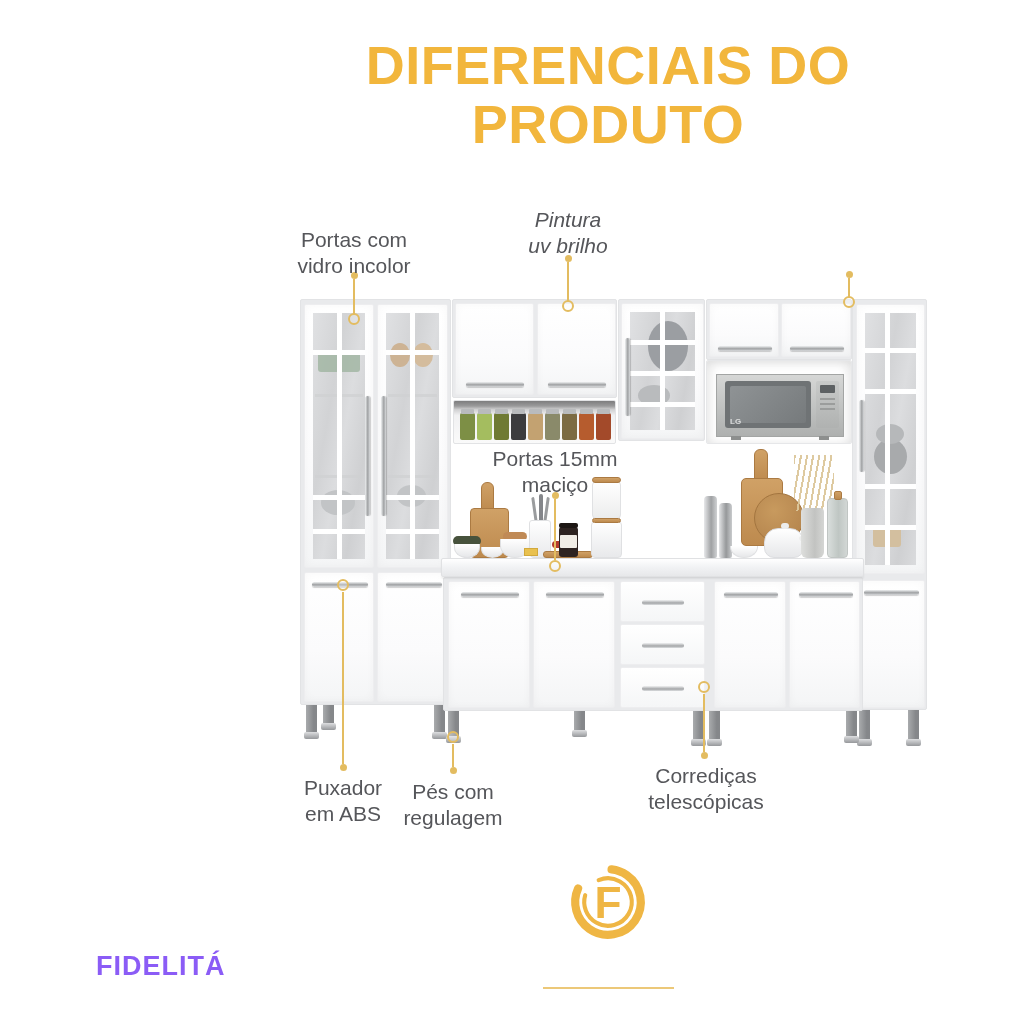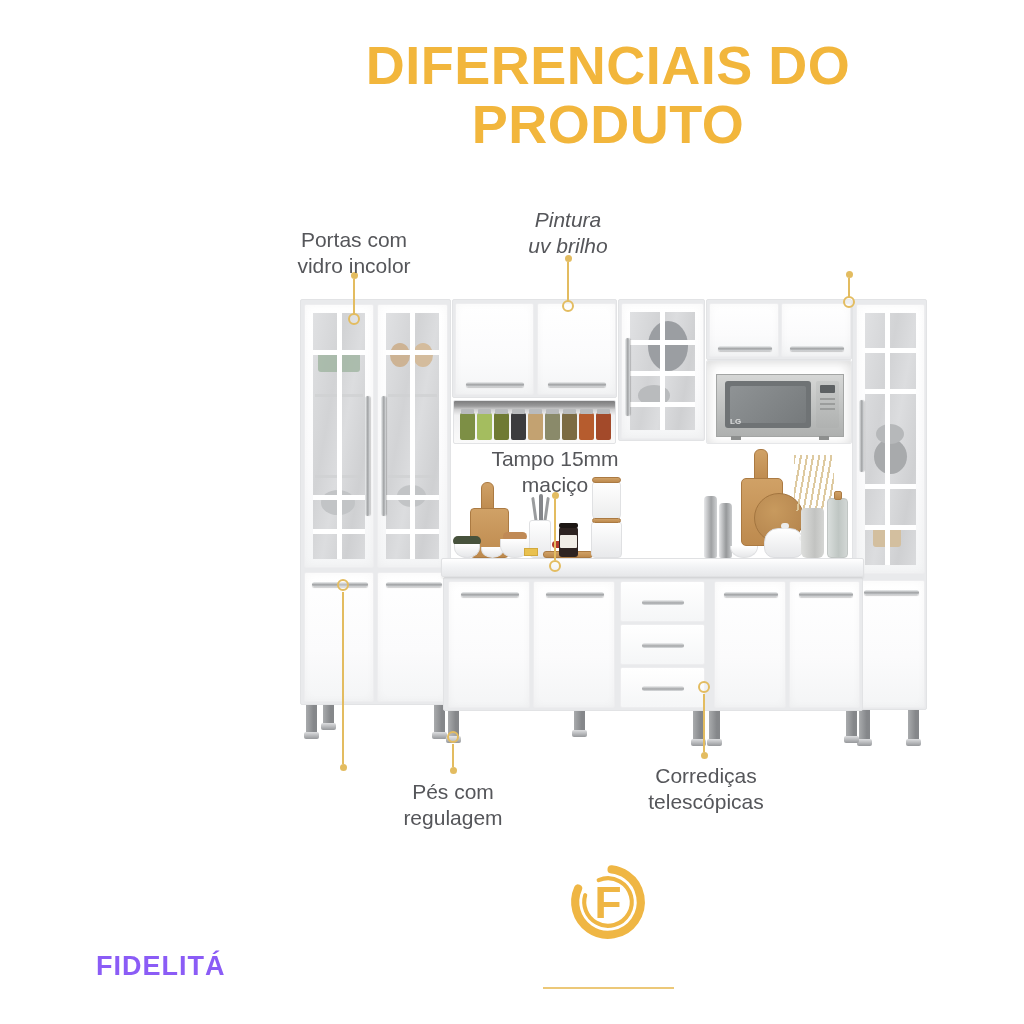--- a/index.html
+++ b/index.html
@@ -289,29 +289,31 @@
   <div class="callout-label" style="left:377px;top:207px;font-style:italic;">Pintura
 uv brilho</div>
   <div class="anchor-dot" style="left:469px;top:255px;"></div>
   <div class="leader" style="left:471px;top:262px;height:39px;"></div>
   <div class="target-ring" style="left:466px;top:300px;"></div>
 
   <div class="anchor-dot" style="left:750px;top:271px;"></div>
   <div class="leader" style="left:752px;top:278px;height:19px;"></div>
   <div class="target-ring" style="left:747px;top:296px;"></div>
 
-  <div class="callout-label" style="left:364px;top:446px;">Tampo 15mm
+  <div class="callout-label" style="left:364px;top:446px;">Portas 15mm
 maciço</div>
   <div class="anchor-dot" style="left:456px;top:492px;"></div>
   <div class="leader" style="left:458px;top:499px;height:61px;"></div>
   <div class="target-ring" style="left:453px;top:560px;"></div>
 
   <div class="target-ring" style="left:241px;top:579px;"></div>
   <div class="leader" style="left:246px;top:592px;height:172px;"></div>
   <div class="anchor-dot" style="left:244px;top:764px;"></div>
+  <div class="callout-label" style="left:152px;top:775px;">Puxador
+em ABS</div>
 
   <div class="target-ring" style="left:351px;top:731px;"></div>
   <div class="leader" style="left:356px;top:744px;height:23px;"></div>
   <div class="anchor-dot" style="left:354px;top:767px;"></div>
   <div class="callout-label" style="left:262px;top:779px;">Pés com
 regulagem</div>
 
   <div class="target-ring" style="left:602px;top:681px;"></div>
   <div class="leader" style="left:607px;top:694px;height:58px;"></div>
   <div class="anchor-dot" style="left:605px;top:752px;"></div>

